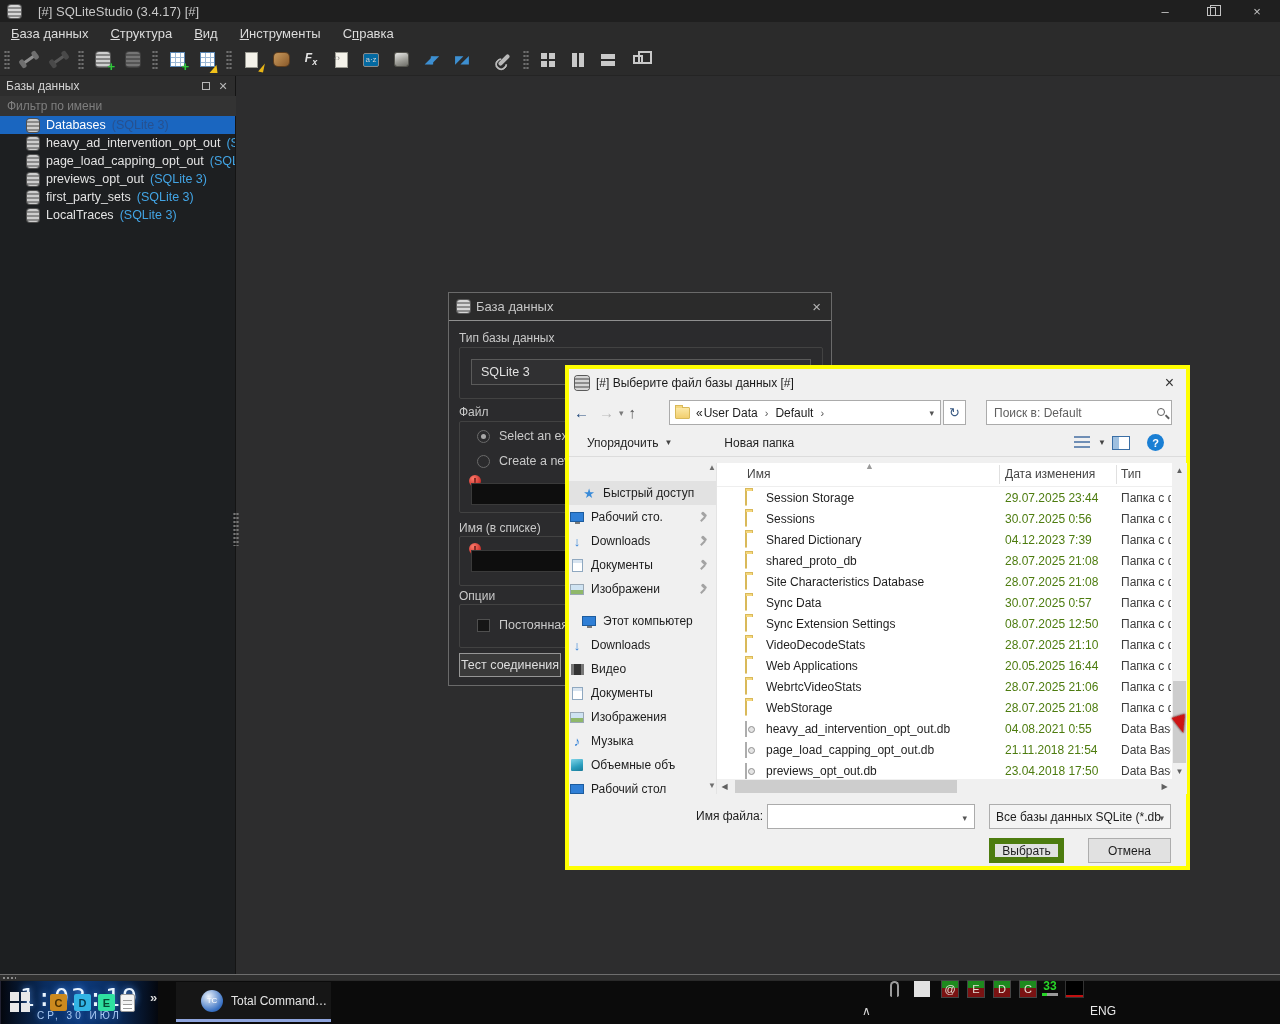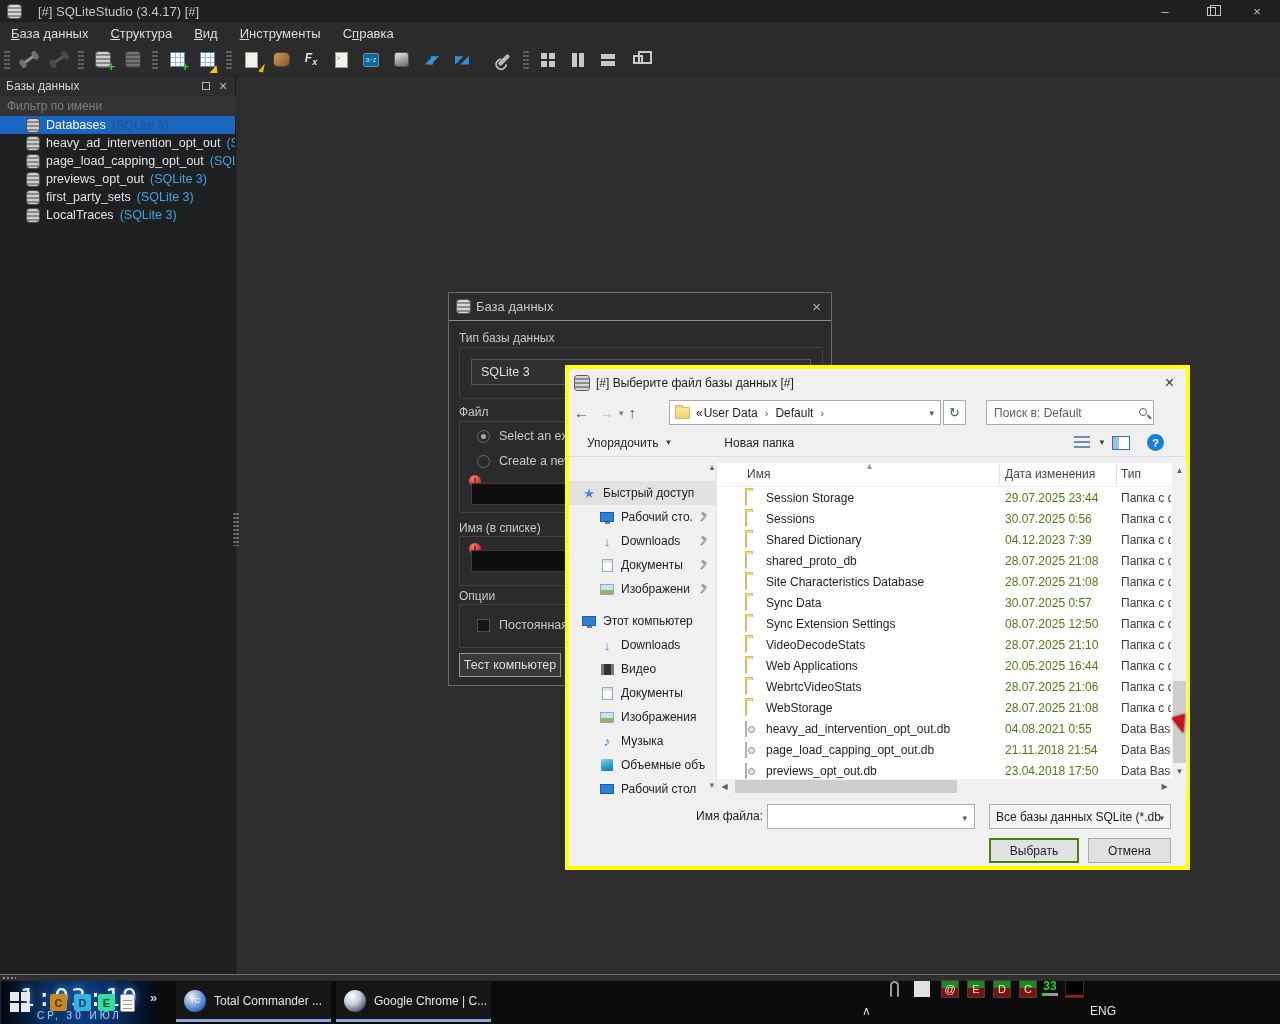--- a/index.html
+++ b/index.html
@@ -104,38 +104,38 @@
   .fd-title .x{margin-left:auto;margin-right:12px;font-size:16px;color:#333}
   .fd-nav{height:33px;display:flex;align-items:center;position:relative}
   .navarr{font-size:15px;margin:0 5px;color:#234a7d}
   .navarr.off{color:#b9b9b9}
   .chev{color:#7a7a7a;font-size:9px}
   .addr{position:absolute;left:100px;top:4px;width:272px;height:25px;background:#fff;border:1px solid #ababab;display:flex;align-items:center;font-size:12px;color:#1d1d1d}
   .addr .fold{margin:0 6px 0 5px}
   .addr .crumbsep{color:#555;margin:0 7px;font-size:11px}
   .addr .ddv{margin-left:auto;margin-right:6px;color:#555;font-size:9px}
   .refr{position:absolute;left:374px;top:4px;width:23px;height:25px;background:#fff;border:1px solid #ababab;display:flex;align-items:center;justify-content:center;color:#3a5a83;font-size:13px}
-  .srch{position:absolute;left:417px;top:4px;width:168px;height:25px;background:#fff;border:1px solid #ababab}
+  .srch{position:absolute;left:417px;top:4px;width:186px;height:25px;background:#fff;border:1px solid #ababab}
   .srch input{width:160px;height:100%;border:none;outline:none;font-size:12px;color:#333;padding:0 7px;font-family:"Liberation Sans",sans-serif;background:transparent}
   .srch input::placeholder{color:#606060}
   .mag{position:absolute;right:6px;top:7px;width:8px;height:8px;border:1.5px solid #5f5f5f;border-radius:50%}
   .mag:after{content:"";position:absolute;left:7px;top:7px;width:5px;height:1.5px;background:#5f5f5f;transform:rotate(45deg)}
   .fd-cmd{height:28px;border-bottom:1px solid #dcdcdc;display:flex;align-items:center;font-size:12px;color:#1f1f1f;position:relative}
   .fd-cmd .it{margin-left:18px;display:flex;align-items:center;gap:6px}
   .dda{font-size:8px;color:#444}
   .viewic{position:absolute;right:96px;width:16px;height:14px;background:
     repeating-linear-gradient(180deg,#6f8eb5 0 2px,transparent 2px 5px)}
   .paneic{position:absolute;right:56px;width:18px;height:14px;border:1px solid #3a6ea5;background:linear-gradient(90deg,#9fc0e0 0 6px,#fff 6px)}
   .helpic{position:absolute;right:22px;width:17px;height:17px;border-radius:50%;background:#1a7fd4;color:#fff;font-size:11px;font-weight:bold;display:flex;align-items:center;justify-content:center}
   .fd-body{position:absolute;left:0;top:94px;width:617px;height:331px}
   
   .npane{position:absolute;left:0;top:0;width:147px;height:331px;font-size:12px;overflow:hidden}
   .nrow{height:24px;display:flex;align-items:center;white-space:nowrap;overflow:hidden}
   .nrow .ic{width:16px;flex:none;display:flex;justify-content:center;margin-right:6px}
-  .n1{padding-left:12px}.n2{padding-left:30px}
+  .n1{padding-left:12px}.n2{}
   .nrow.hl{background:#e2e2e2}
   .star{color:#3a8bd8;font-size:13px}
   .dl{color:#2f7fd6;font-weight:bold;font-size:13px}
   .doc{width:11px;height:13px;background:#fff;border:1px solid #8fa8c0;box-shadow:inset 0 3px 0 #d8e4f0}
   .pic{width:14px;height:11px;border:1px solid #9aa8b5;background:linear-gradient(180deg,#cfe3f2 55%,#8fb86a 55%)}
   .mon{width:14px;height:10px;background:#2f7fd6;border:1px solid #1d5c9e;position:relative}
   .mon:after{content:"";position:absolute;left:4px;bottom:-3px;width:5px;height:2px;background:#7a7a7a}
   .vid{width:13px;height:11px;background:#333;border-left:3px solid #777;border-right:3px solid #777}
   .mus{color:#2f7fd6;font-size:13px}
   .cube3{width:12px;height:12px;background:linear-gradient(160deg,#7fd4e8,#2a9dbd 60%,#1a7a98);border-radius:1px}
@@ -166,42 +166,42 @@
   .hsb .th{position:absolute;top:1px;height:13px;background:#cdcdcd}
   
   .fd-foot{position:absolute;left:0;top:425px;width:617px;height:72px;background:#f0f0f0}
   .fn-lbl{position:absolute;left:127px;top:15px;font-size:12px;color:#1d1d1d}
   .fn-combo{position:absolute;left:198px;top:10px;width:208px;height:25px;background:#fff;border:1px solid #ababab}
   .fn-combo input{width:180px;height:100%;border:none;outline:none;background:transparent;padding:0 6px;font-family:"Liberation Sans",sans-serif}
   .fn-combo .ddv{position:absolute;right:7px;top:8px;color:#555;font-size:9px}
   .ft-combo{position:absolute;left:420px;top:10px;width:182px;height:25px;background:#f4f4f4;border:1px solid #adadad;display:flex;align-items:center;font-size:12px;color:#1d1d1d;padding:0 6px;white-space:nowrap;overflow:hidden}
   .ft-combo .ddv{position:absolute;right:6px;top:8px;color:#555;font-size:9px}
   .wbtn{position:absolute;top:44px;height:25px;background:#e1e1e1;border:1px solid #adadad;font-size:12px;color:#1d1d1d;display:flex;align-items:center;justify-content:center}
-  #btn-select{left:420px;width:90px;border:2px solid #4d7c0f}
+  #btn-select{left:420px;width:75px;border:6px solid #4d7c0f}
   #btn-cancel{left:519px;width:83px}
   
   #cursor{left:1176px;top:712px;z-index:30;width:0;height:0;border-left:13px solid #cc1414;border-top:5px solid transparent;border-bottom:14px solid transparent;transform:rotate(-38deg);filter:drop-shadow(0 0 1px #400)}
 
   
   #taskbar{left:0;top:980px;width:1280px;height:44px;background:#0b0b0b;border-top:1px solid #2a2a2a}
   #start{position:absolute;left:10px;top:11px;width:21px;height:21px;display:grid;grid-template-columns:9px 9px;grid-template-rows:9px 9px;gap:2px}
   #start i{background:#e8e8e8}
   .ql{position:absolute;top:13px;width:17px;height:17px;font-size:11px;font-weight:bold;display:flex;align-items:center;justify-content:center;border-radius:2px}
   #ql-c{left:50px;background:#cc8a1e;color:#4a3000}
   #ql-d{left:74px;background:#32b4e4;color:#06384e}
   #ql-e{left:98px;background:#2fe0a0;color:#064a33}
   #ql-note{left:120px;width:15px;height:18px;background:#f2f2f2;box-shadow:inset 0 -10px 0 -4px #fff;border:1px solid #999}
   #ql-note i{display:block;height:1px;background:#9a9a9a;margin:3px 2px 0}
   #ql-more{left:150px;top:8px;color:#d8d8d8;font-size:13px;width:auto;background:none}
   .tbtn{position:absolute;top:1px;height:40px;display:flex;align-items:center;color:#e5e5e5;font-size:12px;border-bottom:3px solid #8fa5dd;background:#161616;white-space:nowrap;overflow:hidden}
   .tbtn .lbl{margin-left:8px;overflow:hidden;text-overflow:ellipsis}
   #tb-tc{left:176px;width:155px}
   #tb-chrome{left:336px;width:155px}
   #tb-sqls{left:496px;width:155px;background:#4a4a4a;border-bottom-color:#a8b8e4}
-  .tcic{width:22px;height:22px;border-radius:50%;background:radial-gradient(circle at 35% 30%,#eaf2fa,#3a72c4 70%,#1d4a8c);color:#fff;font-size:8px;font-weight:normal;display:flex;align-items:center;justify-content:center;flex:none;margin-left:8px}
+  .tcic{width:22px;height:22px;border-radius:50%;background:radial-gradient(circle at 35% 30%,#eaf2fa,#3a72c4 70%,#1d4a8c);color:#fff;font-size:8px;font-weight:normal;display:flex;align-items:center;justify-content:center;flex:none;margin-left:25px}
   .chric{width:22px;height:22px;border-radius:50%;background:radial-gradient(circle at 35% 28%,#ffffff,#c3ccd6 40%,#5c6c7c 72%,#2c3642);flex:none;margin-left:8px}
   .sqlic{width:18px;height:18px;border-radius:4px;background:repeating-linear-gradient(180deg,#d6d6d6 0 3px,#8d8d8d 3px 6px);box-shadow:0 0 0 1px #555;flex:none;margin-left:8px}
   
   .tray{position:absolute;top:0;height:60px;display:flex;align-items:center;color:#e8e8e8}
   #tr-chev{left:862px;font-size:12px;color:#d8d8d8}
   #tr-clip{left:890px;width:9px;height:16px;border:2px solid #9a9a9a;border-radius:5px 5px 2px 2px;border-bottom:none}
   #tr-white{left:914px;width:16px;height:16px;background:#e2e2e2}
   .trsq{width:16px;height:16px;font-size:11px;display:flex;align-items:center;justify-content:center;color:#e8e0d8;background:linear-gradient(180deg,#1e8a1e 0 46%,#7a1212 46% 100%);box-shadow:0 0 0 1px #444}
   #tr-at{left:942px}#tr-e{left:968px}#tr-d{left:994px}#tr-c{left:1020px}
   #tr-33{left:1042px;flex-direction:column;gap:1px}
@@ -389,21 +389,21 @@
   <div class="dinput" style="left:22px;top:257px;width:340px"></div>
 
   <div class="dlbl" style="left:10px;top:296px">Опции</div>
   <div class="gbox" style="left:10px;top:311px;width:364px;height:44px"></div>
   <div class="rrow" style="left:28px;top:325px">
       <span class="dcheck"></span>
       <span>Постоянная (с</span>
     </div>
 
   <div class="dbtn" style="left:10px;top:360px;width:102px;height:24px">
-      <span>Тест компьютер</span>
+      <span>Тест соединения</span>
     </div>
 </div>
 
 <div class="abs" id="fdlg">
   <div class="fd-title">
     <span class="dbcyl"></span>
     <span style="margin-left:7px">[#] Выберите файл базы данных [#]</span>
     <span class="x">×</span>
   </div>
   <div class="fd-nav">
@@ -672,24 +672,20 @@
         <i></i>
         <i></i>
       </span>
     </div>
   <div class="ql" id="ql-more">»</div>
 
   <div class="tbtn" id="tb-tc">
       <span class="tcic">TC</span>
       <span class="lbl">Total Commander ...</span>
     </div>
-  <div class="tbtn" id="tb-chrome">
-      <span class="chric"></span>
-      <span class="lbl">Google Chrome | C...</span>
-    </div>
 
   <div class="tray" id="tr-chev">∧</div>
   <div class="tray" id="tr-clip"></div>
   <div class="tray" id="tr-white"></div>
   <div class="tray trsq" id="tr-at">@</div>
   <div class="tray trsq" id="tr-e">E</div>
   <div class="tray trsq" id="tr-d">D</div>
   <div class="tray trsq" id="tr-c">C</div>
   <div class="tray" id="tr-33">
       <span class="num">33</span>

